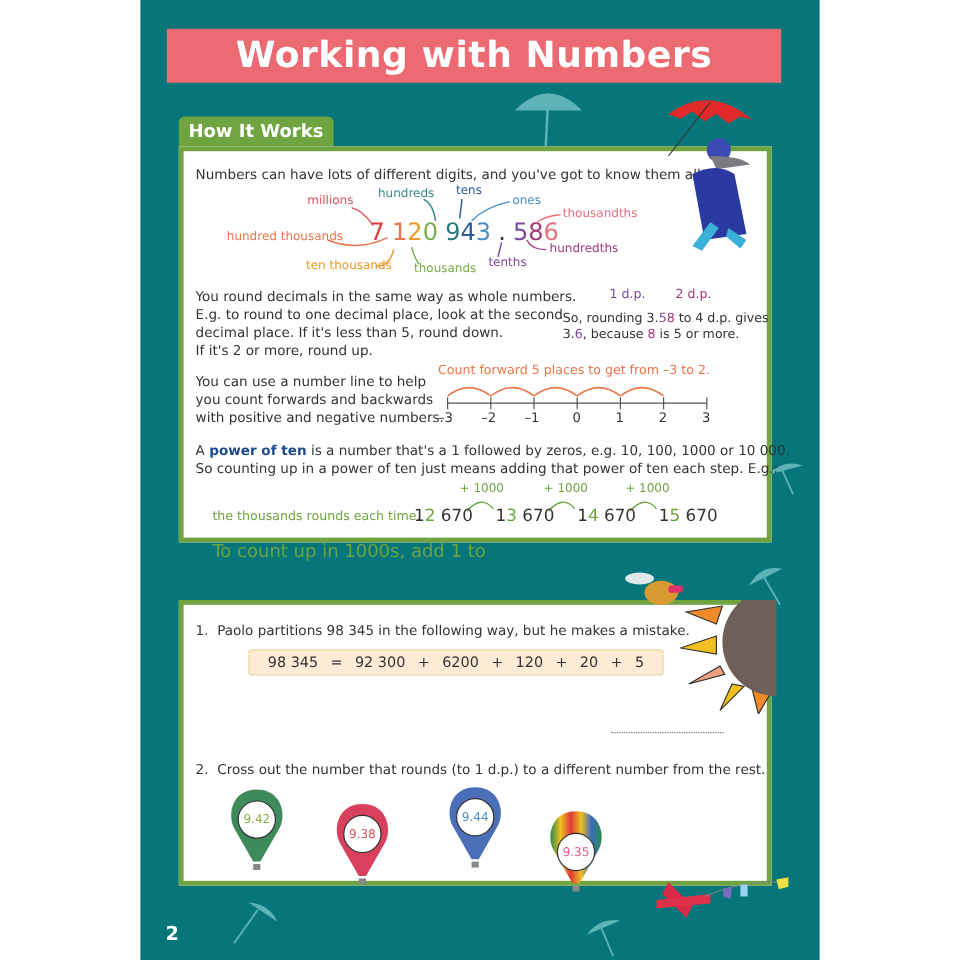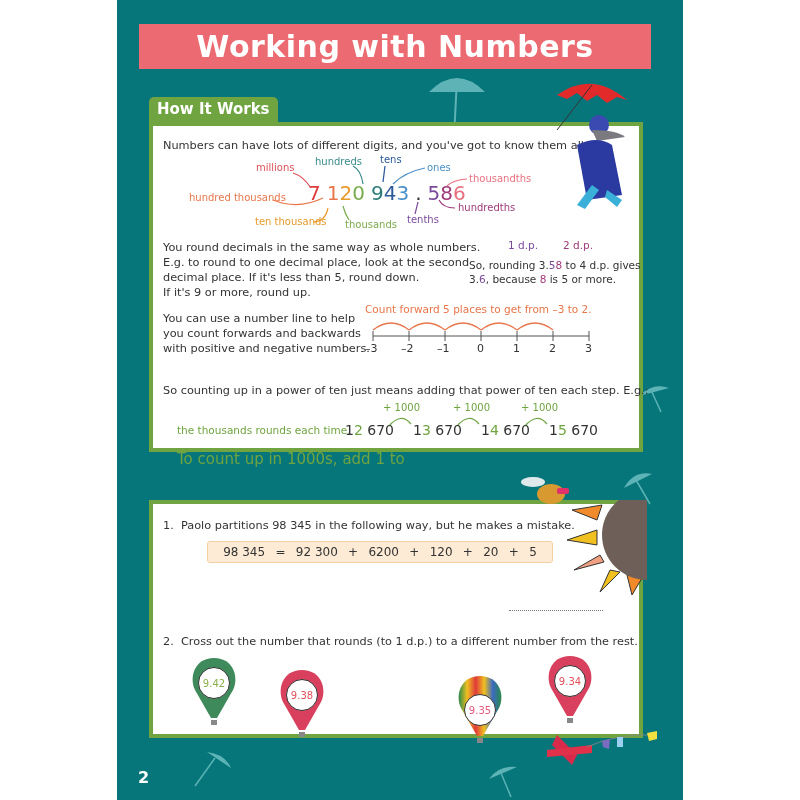--- a/index.html
+++ b/index.html
@@ -116,21 +116,21 @@
       <path d="M272 42 Q252 46 240 58" stroke="#4a90c8" fill="none" stroke-width="1.2"></path>
       <path d="M262 88 L265 76" stroke="#7a4a9a" fill="none" stroke-width="1.2"></path>
       <path d="M302 82 Q290 82 286 74" stroke="#a03a7a" fill="none" stroke-width="1.2"></path>
       <path d="M314 53 Q300 54 294 60" stroke="#e87080" fill="none" stroke-width="1.2"></path>
     </svg>
 
     <div>
       <div class="p" style="left:10px;top:114px;">You round decimals in the same way as whole numbers.</div>
       <div class="p" style="left:10px;top:129px;">E.g. to round to one decimal place, look at the second</div>
       <div class="p" style="left:10px;top:144px;">decimal place.  If it's less than 5, round down.</div>
-      <div class="p" style="left:10px;top:159px;">If it's 9 or more, round up.</div>
+      <div class="p" style="left:10px;top:159px;">If it's 2 or more, round up.</div>
     </div>
     <div class="lbl" style="left:355px;top:113px;color:#7a4a9a;font-size:10.5px;">1 d.p.</div>
     <div class="lbl" style="left:410px;top:113px;color:#a03a7a;font-size:10.5px;">2 d.p.</div>
     <div class="p" style="left:316px;top:132px;font-size:10.5px;">
       <span>So, rounding </span><span>3.</span><span style="color:#7a4a9a">5</span><span style="color:#a03a7a">8</span><span> to 4 d.p. gives</span>
     </div>
     <div class="p" style="left:316px;top:146px;font-size:10.5px;">
       <span>3.</span><span style="color:#7a4a9a">6</span><span>, because </span><span style="color:#a03a7a">8</span><span> is 5 or more.</span>
     </div>
 
@@ -160,20 +160,23 @@
     <div style="position:absolute;left:212px;top:216px;width:240px;font-size:11px;color:#333;">
       <span style="position:absolute;left:0px">–3</span>
       <span style="position:absolute;left:36px">–2</span>
       <span style="position:absolute;left:72px">–1</span>
       <span style="position:absolute;left:112px">0</span>
       <span style="position:absolute;left:148px">1</span>
       <span style="position:absolute;left:184px">2</span>
       <span style="position:absolute;left:220px">3</span>
     </div>
 
+    <div class="p" style="left:10px;top:242px;">
+      <span>A </span><b style="color:#1a4a8a">power of ten</b><span> is a number that's a 1 followed by zeros, e.g. 10, 100, 1000 or 10 000.</span>
+    </div>
     <div class="p" style="left:10px;top:257px;">So counting up in a power of ten just means adding that power of ten each step.  E.g.:</div>
     <div class="p green" style="left:24px;top:282px;font-size:15px;margin-top:44px;">To count up in 1000s, add 1 to</div>
     <div class="p green" style="left:24px;top:297px;font-size:10.5px;">the thousands rounds each time.</div>
 
     <div class="lbl green" style="left:230px;top:276px;">+ 1000</div>
     <div class="lbl green" style="left:300px;top:276px;">+ 1000</div>
     <div class="lbl green" style="left:368px;top:276px;">+ 1000</div>
     <svg style="position:absolute;left:0;top:0" width="490" height="320">
       <g stroke="#6fa440" fill="none" stroke-width="1.2">
         <path d="M236 300 Q248 286 258 298"></path>
@@ -229,44 +232,44 @@
         </svg>
       <div class="bval" style="color:#8ab04a">9.42</div>
     </div>
     <div class="balloon" style="left:124px;top:164px;">
       <svg width="50" height="80" viewBox="0 0 50 80">
           <path d="M25 2 C5 2 0 22 6 34 L22 62 L28 62 L44 34 C50 22 45 2 25 2 Z" fill="#d9405e"></path>
           <rect x="22" y="64" width="6" height="5" fill="#888"></rect>
         </svg>
       <div class="bval" style="color:#e0505a">9.38</div>
     </div>
+    <div class="balloon" style="left:218px;top:150px;">
+      <svg width="50" height="80" viewBox="0 0 50 80">
+          <path d="M25 2 C5 2 0 22 6 34 L22 62 L28 62 L44 34 C50 22 45 2 25 2 Z" fill="#4a6fb8"></path>
+          <rect x="22" y="64" width="6" height="5" fill="#888"></rect>
+        </svg>
+      <div class="bval" style="color:#4a90c8">9.44</div>
+    </div>
     <div class="balloon" style="left:302px;top:170px;">
       <svg width="50" height="80" viewBox="0 0 50 80">
         <defs>
             <linearGradient id="rb" x1="0" x2="1">
               <stop offset="0" stop-color="#2a8a4a"></stop>
               <stop offset="0.2" stop-color="#f0c020"></stop>
               <stop offset="0.4" stop-color="#e03a3a"></stop>
               <stop offset="0.6" stop-color="#f0c020"></stop>
               <stop offset="0.8" stop-color="#3a6ac0"></stop>
               <stop offset="1" stop-color="#2a8a4a"></stop>
             </linearGradient>
           </defs>
         <path d="M25 2 C5 2 0 22 6 34 L22 62 L28 62 L44 34 C50 22 45 2 25 2 Z" fill="url(#rb)"></path>
           <rect x="22" y="64" width="6" height="5" fill="#888"></rect>
         </svg>
       <div class="bval" style="color:#e85a80;top:20px">9.35</div>
     </div>
-    <div class="balloon" style="left:392px;top:150px;">
-      <svg width="50" height="80" viewBox="0 0 50 80">
-          <path d="M25 2 C5 2 0 22 6 34 L22 62 L28 62 L44 34 C50 22 45 2 25 2 Z" fill="#d9405e"></path>
-          <rect x="22" y="64" width="6" height="5" fill="#888"></rect>
-        </svg>
-      <div class="bval" style="color:#e0505a">9.34</div>
-    </div>
   </div>
 
   <svg style="position:absolute;left:400px;top:472px" width="60" height="40" viewBox="0 0 60 40">
     <ellipse cx="16" cy="10" rx="12" ry="5" fill="#dfe8ea"></ellipse>
     <ellipse cx="34" cy="22" rx="14" ry="10" fill="#d89a30"></ellipse>
     <rect x="40" y="16" width="12" height="6" rx="2" fill="#e0306a"></rect>
   </svg>
   <svg style="position:absolute;left:445px;top:500px" width="85" height="95" viewBox="0 0 85 95">
     <path d="M40 5 L10 10 L35 20 Z" fill="#f08a2a" stroke="#333"></path>
     <path d="M35 30 L5 40 L35 45 Z" fill="#f0c020" stroke="#333"></path>

